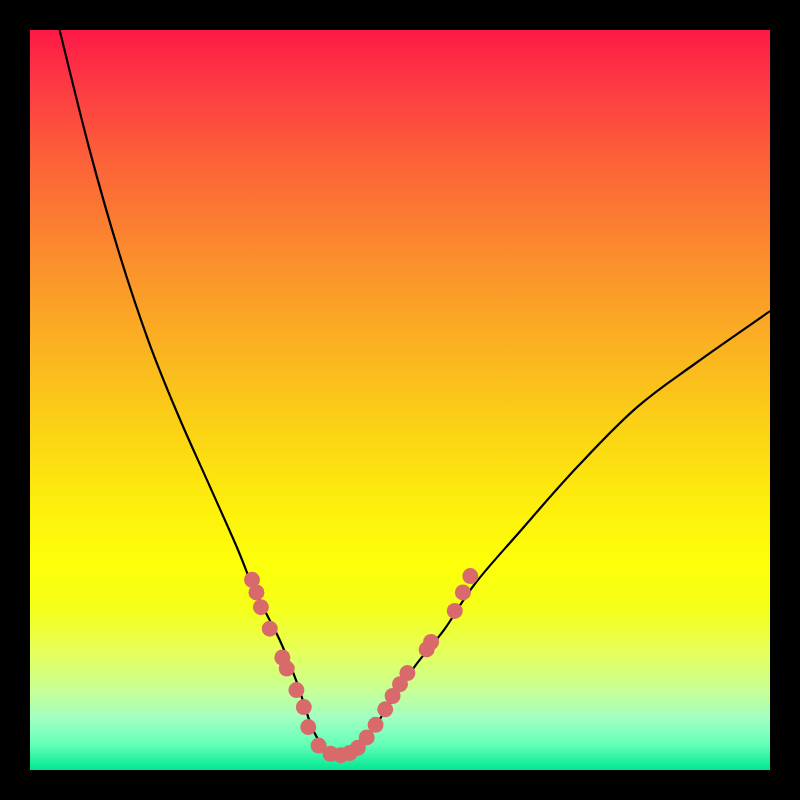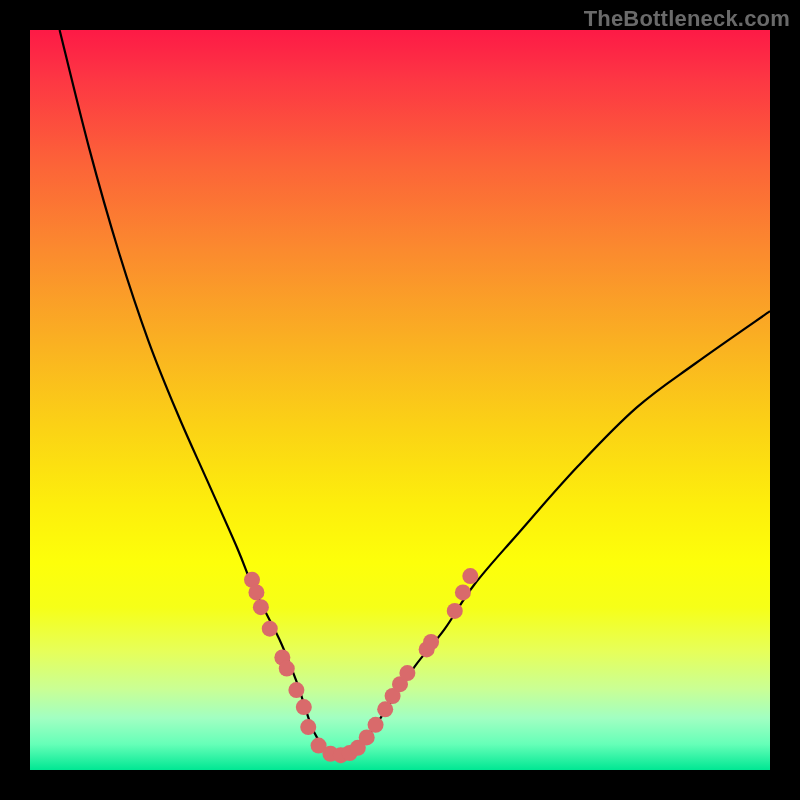--- a/index.html
+++ b/index.html
@@ -55,21 +55,20 @@
     position: absolute;
     left: 0; top: 0;
     width: 740px; height: 740px;
     overflow: visible;
   }
 </style>
 </head>
 <body>
 
 <div class="frame">
-  <div class="watermark">TheBottleneck.com</div>
   <div class="plot-area">
     <svg class="curve" viewBox="0 0 740 740">
       <g id="curve-path">
           <path d="M 29.60 0.00 C 34.93 21.31, 48.54 78.44, 59.20 118.40 C 69.86 158.36, 78.14 187.37, 88.80 222.00 C 99.46 256.63, 107.74 281.50, 118.40 310.80 C 129.06 340.10, 137.34 359.49, 148.00 384.80 C 158.66 410.11, 166.94 427.42, 177.60 451.40 C 188.26 475.38, 199.21 499.35, 207.20 518.00 C 215.19 536.65, 216.67 543.01, 222.00 555.00 C 227.33 566.99, 231.47 573.94, 236.80 584.60 C 242.13 595.26, 246.27 602.21, 251.60 614.20 C 256.93 626.19, 262.40 640.54, 266.40 651.20 C 270.40 661.86, 271.14 665.41, 273.80 673.40 C 276.46 681.39, 278.54 688.94, 281.20 695.60 C 283.86 702.26, 285.94 705.74, 288.60 710.40 C 291.26 715.06, 293.34 718.84, 296.00 721.50 C 298.66 724.16, 300.74 724.53, 303.40 725.20 C 306.06 725.87, 308.14 725.60, 310.80 725.20 C 313.46 724.80, 315.54 724.31, 318.20 722.98 C 320.86 721.65, 321.60 721.40, 325.60 717.80 C 329.60 714.20, 335.07 709.66, 340.40 703.00 C 345.73 696.34, 347.21 692.79, 355.20 680.80 C 363.19 668.81, 374.14 651.05, 384.80 636.40 C 395.46 621.75, 403.74 614.05, 414.40 599.40 C 425.06 584.75, 430.68 572.32, 444.00 555.00 C 457.32 537.68, 469.75 524.51, 488.40 503.20 C 507.05 481.89, 526.29 459.24, 547.60 436.60 C 568.91 413.96, 585.49 396.05, 606.80 377.40 C 628.11 358.75, 642.02 350.32, 666.00 333.00 C 689.98 315.68, 726.68 290.52, 740.00 281.20" fill="none" stroke="#000000" stroke-width="2.2"></path>
         </g>
       <g id="markers">
           <circle cx="222.00" cy="549.82" r="8" fill="#d96a6b"></circle>
           <circle cx="226.44" cy="562.40" r="8" fill="#d96a6b"></circle>
           <circle cx="230.88" cy="577.20" r="8" fill="#d96a6b"></circle>
           <circle cx="239.76" cy="598.66" r="8" fill="#d96a6b"></circle>

